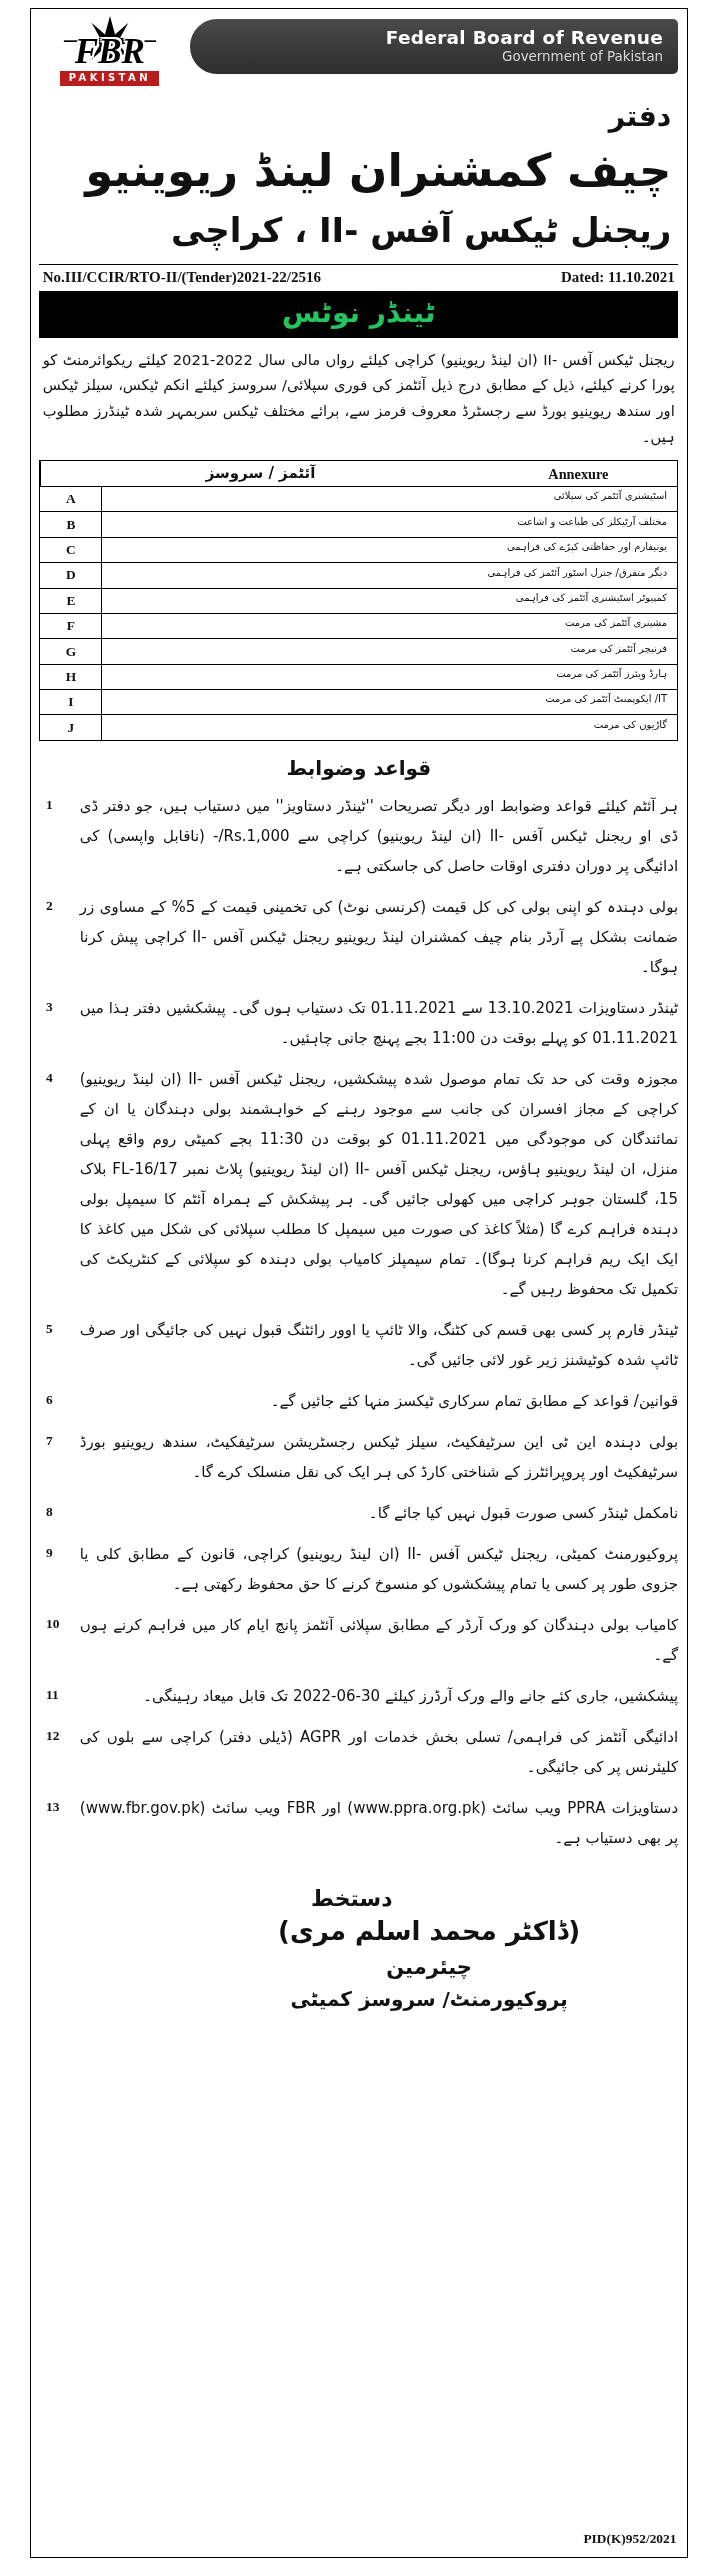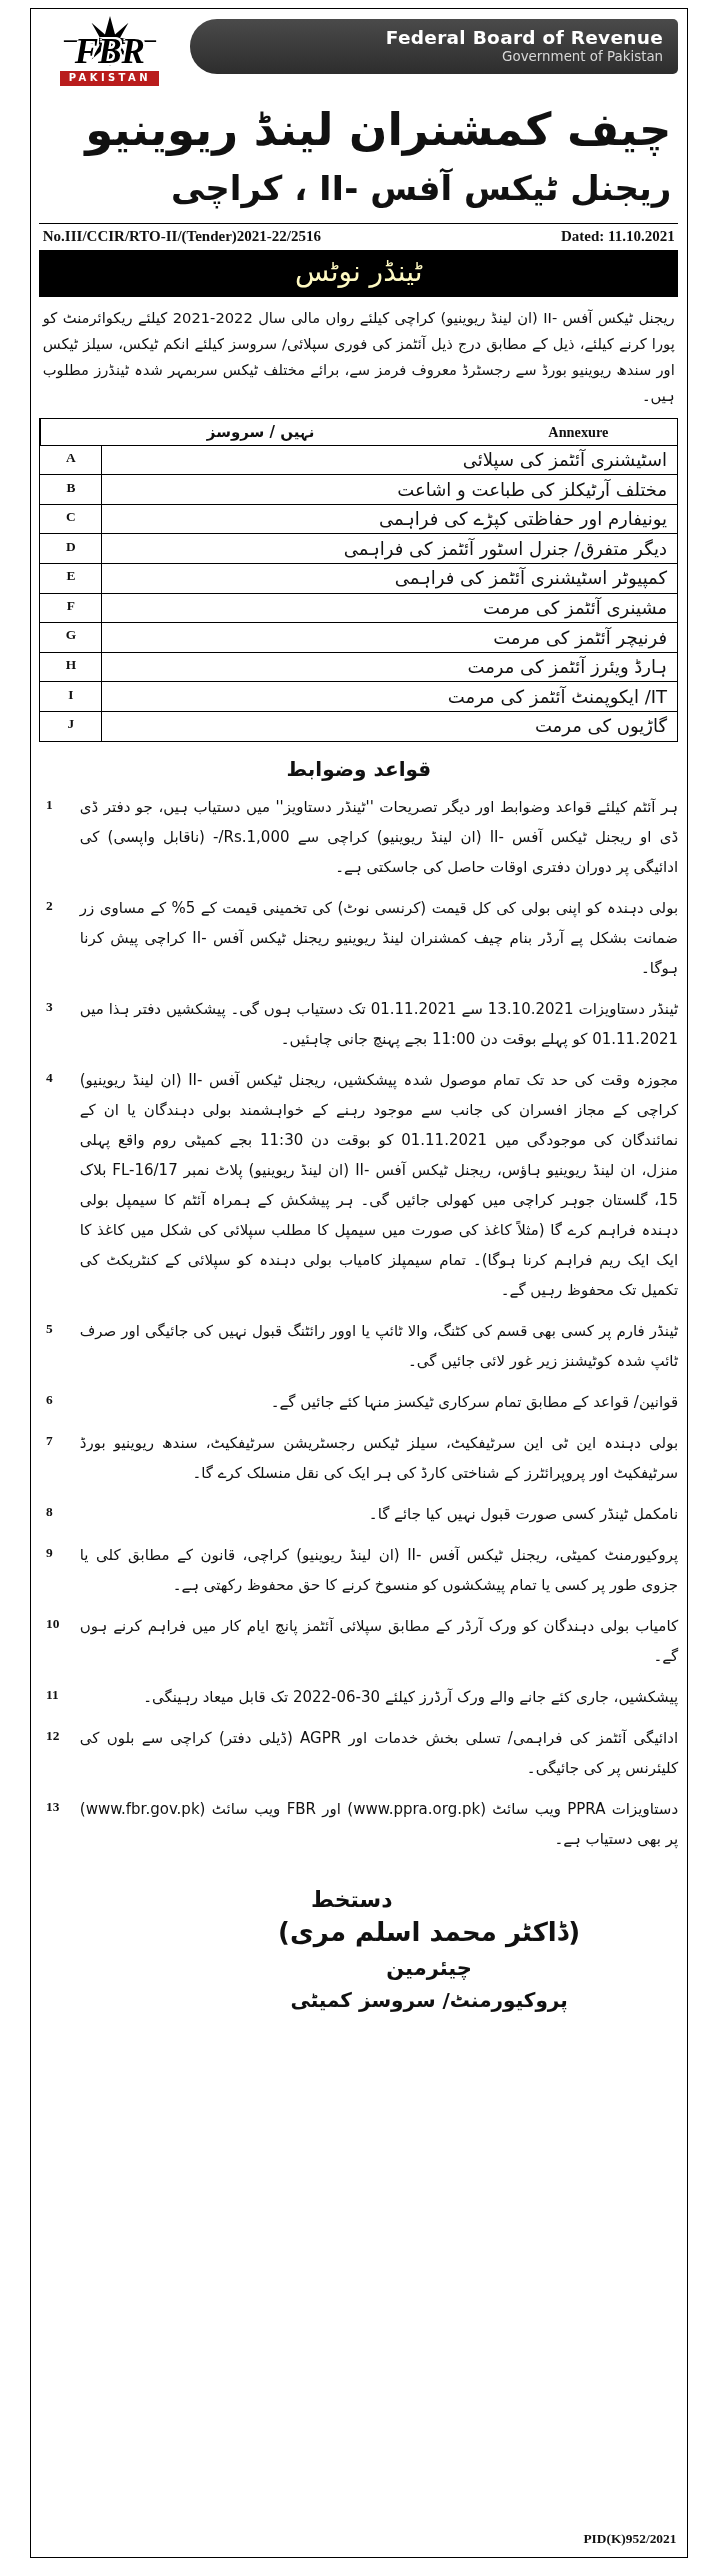--- a/index.html
+++ b/index.html
@@ -45,21 +45,21 @@
 
   
   .reference-row {
     display: flex; justify-content: space-between; align-items: center;
     border-top: 1.7px solid #000; padding: 4.2px 3.4px 5px;
     font-family: "Liberation Serif", serif; font-weight: bold; font-size: 15px;
   }
 
   
   .tender-banner {
-    background: #000; color: #fef9c3; text-align: center; font-weight: 400;
+    background: #000; color: #22c55e; text-align: center; font-weight: 700;
     font-size: 28px; padding: 5px 0 8.4px; line-height: 1.2;
   }
 
   
   .intro-paragraph {
     direction: rtl; text-align: justify; font-size: 14.7px; line-height: 1.75;
     padding: 8.4px 3.4px 8.4px; font-weight: 500;
   }
 
   
@@ -75,21 +75,21 @@
     font-family: "Liberation Serif", serif; font-weight: bold; font-size: 14.3px;
     padding: 5px 5px 3.4px; order: 2;
   }
   .tbl-row { display: flex; border-top: 0.8px solid #000; }
   .td-letter {
     width: 62px; flex: 0 0 auto; box-sizing: border-box; text-align: center;
     font-family: "Liberation Serif", serif; font-weight: bold; font-size: 13.4px;
     padding: 4.2px 3.4px; border-right: 0.8px solid #000;
   }
   .td-item {
-    flex: 1; direction: rtl; text-align: right; font-size: 18px;
+    flex: 1; direction: rtl; text-align: right; font-size: 10px;
     padding: 3.4px 10px 4.2px; font-weight: 500;
   }
 
   
   .rules-heading {
     text-align: center; direction: rtl; font-size: 20px; font-weight: 700;
     padding: 6.7px 0 5px;
   }
   .rule-item { display: flex; align-items: flex-start; margin: 5.9px 0 11px; }
   .rule-number {
@@ -131,36 +131,37 @@
         <div class="logo-acronym">FBR</div>
         <div class="logo-country">PAKISTAN</div>
       </div>
       <div class="org-banner">
         <div class="org-name">Federal Board of Revenue</div>
         <div class="org-subtitle">Government of Pakistan</div>
       </div>
     </div>
 
     <div class="title-block">
+      <div class="title-line title-line-1">دفتر</div>
       <div class="title-line title-line-2">چیف کمشنران لینڈ ریوینیو</div>
       <div class="title-line title-line-3">ریجنل ٹیکس آفس -II ، کراچی</div>
     </div>
 
     <div class="reference-row">
       <span class="ref-number">No.III/CCIR/RTO-II/(Tender)2021-22/2516</span>
       <span class="ref-date">Dated: 11.10.2021</span>
     </div>
 
     <div class="tender-banner">ٹینڈر نوٹس</div>
 
     <div class="intro-paragraph">ریجنل ٹیکس آفس -II (ان لینڈ ریوینیو) کراچی کیلئے رواں مالی سال 2022-2021 کیلئے ریکوائرمنٹ کو پورا کرنے کیلئے، ذیل کے مطابق درج ذیل آئٹمز کی فوری سپلائی/ سروسز کیلئے انکم ٹیکس، سیلز ٹیکس اور سندھ ریوینیو بورڈ سے رجسٹرڈ معروف فرمز سے، برائے مختلف ٹیکس سربمہر شدہ ٹینڈرز مطلوب ہیں۔</div>
 
     <div class="items-table">
       <div class="tbl-header">
-        <div class="th-items">نہیں / سروسز</div>
+        <div class="th-items">آئٹمز / سروسز</div>
         <div class="th-annex">Annexure</div>
       </div>
 
       <div class="tbl-row">
         <div class="td-letter">A</div>
         <div class="td-item">اسٹیشنری آئٹمز کی سپلائی</div>
       </div>
       <div class="tbl-row">
         <div class="td-letter">B</div>
         <div class="td-item">مختلف آرٹیکلز کی طباعت و اشاعت</div>

